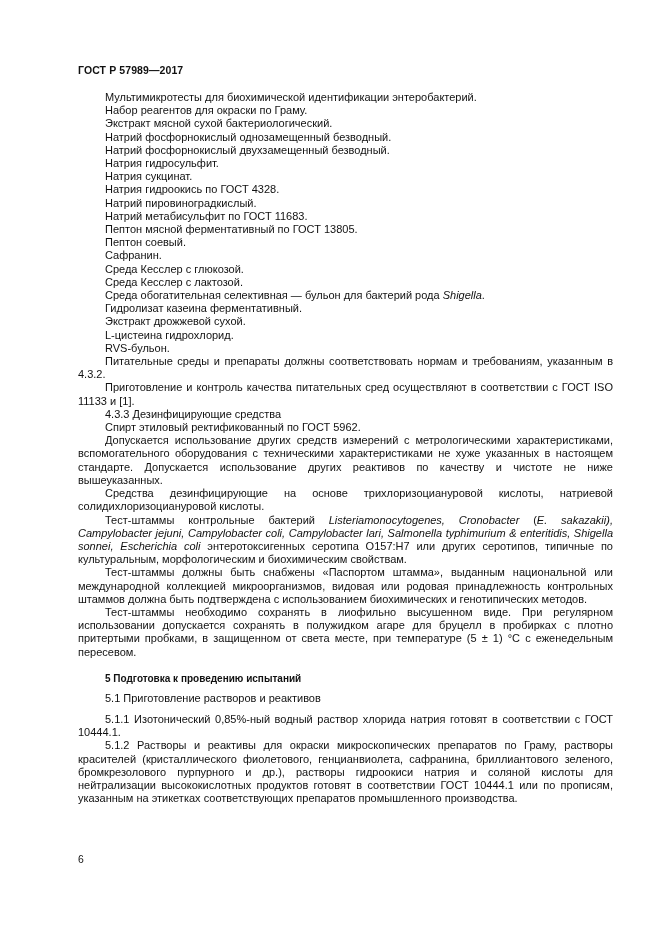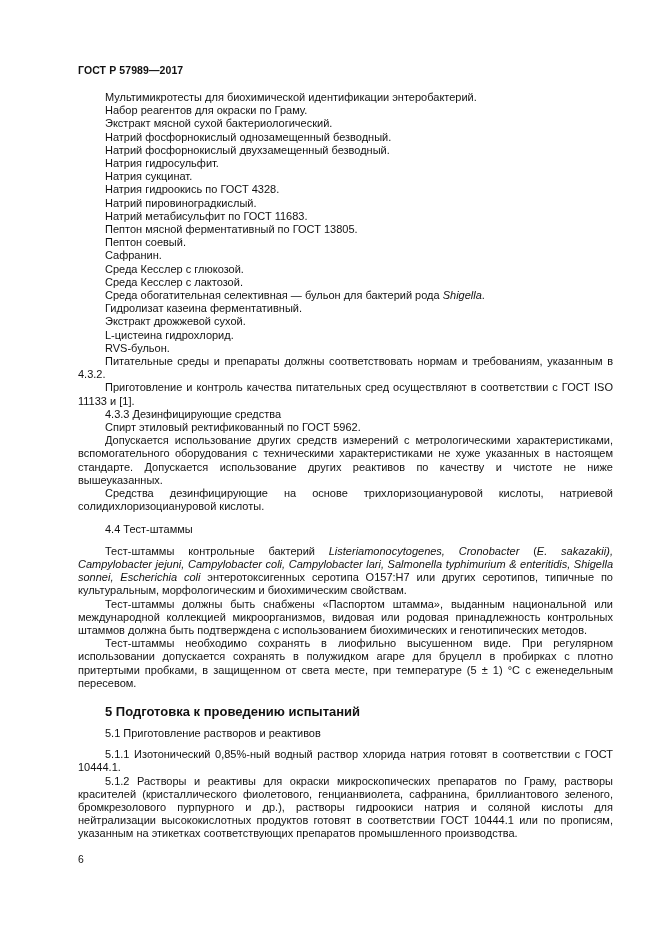--- a/index.html
+++ b/index.html
@@ -4,21 +4,21 @@
 <style>
   html, body { margin:0; padding:0; background:#ffffff; }
   body { width:661px; height:936px; position:relative; overflow:hidden;
          font-family:"Liberation Sans", sans-serif; color:#111; }
   .page { position:absolute; left:78px; top:0; width:535px; }
   .hdr { position:absolute; left:78px; top:64px; font-weight:bold; font-size:10.5px; letter-spacing:0.1px; }
   .p { font-size:11px; line-height:13.2px; margin:0; text-align:justify; }
   .ind { text-indent:27px; }
   .list { padding-left:27px; }
   .h { font-weight:normal; }
-  .h5 { font-size:13px; font-weight:bold; margin:0; padding-left:27px; }
+  .h5 { font-size:10px; font-weight:bold; margin:0; padding-left:27px; }
   .pnum { position:absolute; left:78px; top:854px; font-size:10.4px; }
   i { }
 </style>
 </head>
 <body>
 
 <div class="hdr">ГОСТ Р 57989—2017</div>
 
 <div class="page" style="top:91px;">
   <div class="list">
@@ -44,21 +44,20 @@
     <p class="p">RVS-бульон.</p>
   </div>
   <p class="p ind">Питательные среды и препараты должны соответствовать нормам и требованиям, указанным в 4.3.2.</p>
   <p class="p ind">Приготовление и контроль качества питательных сред осуществляют в соответствии с ГОСТ ISO 11133 и [1].</p>
 
   <p class="p ind h">4.3.3 Дезинфицирующие средства</p>
   <p class="p ind">Спирт этиловый ректификованный по ГОСТ 5962.</p>
   <p class="p ind">Допускается использование других средств измерений с метрологическими характеристиками, вспомогательного оборудования с техническими характеристиками не хуже указанных в настоящем стандарте. Допускается использование других реактивов по качеству и чистоте не ниже вышеуказанных.</p>
   <p class="p ind">Средства дезинфицирующие на основе трихлоризоциануровой кислоты, натриевой солидихлоризоциануровой кислоты.</p>
 
-  <p class="p ind h" style="margin-top:9px;margin-bottom:9px;">4.4 Тест-штаммы</p>
   <p class="p ind"><span>Тест-штаммы контрольные бактерий </span><i>Listeriamonocytogenes, Cronobacter</i><span> (</span><i>E. sakazakii),</i><span> </span><i>Campylobacter jejuni, Campylobacter coli, Campylobacter lari, Salmonella typhimurium &amp; enteritidis, Shigella sonnei, Escherichia coli</i><span> энтеротоксигенных серотипа O157:H7 или других серотипов, типичные по культуральным, морфологическим и биохимическим свойствам.</span></p>
   <p class="p ind">Тест-штаммы должны быть снабжены «Паспортом штамма», выданным национальной или международной коллекцией микроорганизмов, видовая или родовая принадлежность контрольных штаммов должна быть подтверждена с использованием биохимических и генотипических методов.</p>
   <p class="p ind">Тест-штаммы необходимо сохранять в лиофильно высушенном виде. При регулярном использовании допускается сохранять в полужидком агаре для бруцелл в пробирках с плотно притертыми пробками, в защищенном от света месте, при температуре (5 ± 1) °С с еженедельным пересевом.</p>
 
   <p class="h5" style="margin-top:14px;margin-bottom:8px;">5 Подготовка к проведению испытаний</p>
   <p class="p ind h" style="margin-bottom:8px;">5.1 Приготовление растворов и реактивов</p>
   <p class="p ind">5.1.1 Изотонический 0,85%-ный водный раствор хлорида натрия готовят в соответствии с ГОСТ 10444.1.</p>
   <p class="p ind">5.1.2 Растворы и реактивы для окраски микроскопических препаратов по Граму, растворы красителей (кристаллического фиолетового, генцианвиолета, сафранина, бриллиантового зеленого, бромкрезолового пурпурного и др.), растворы гидроокиси натрия и соляной кислоты для нейтрализации высококислотных продуктов готовят в соответствии ГОСТ 10444.1 или по прописям, указанным на этикетках соответствующих препаратов промышленного производства.</p>
 </div>
 

